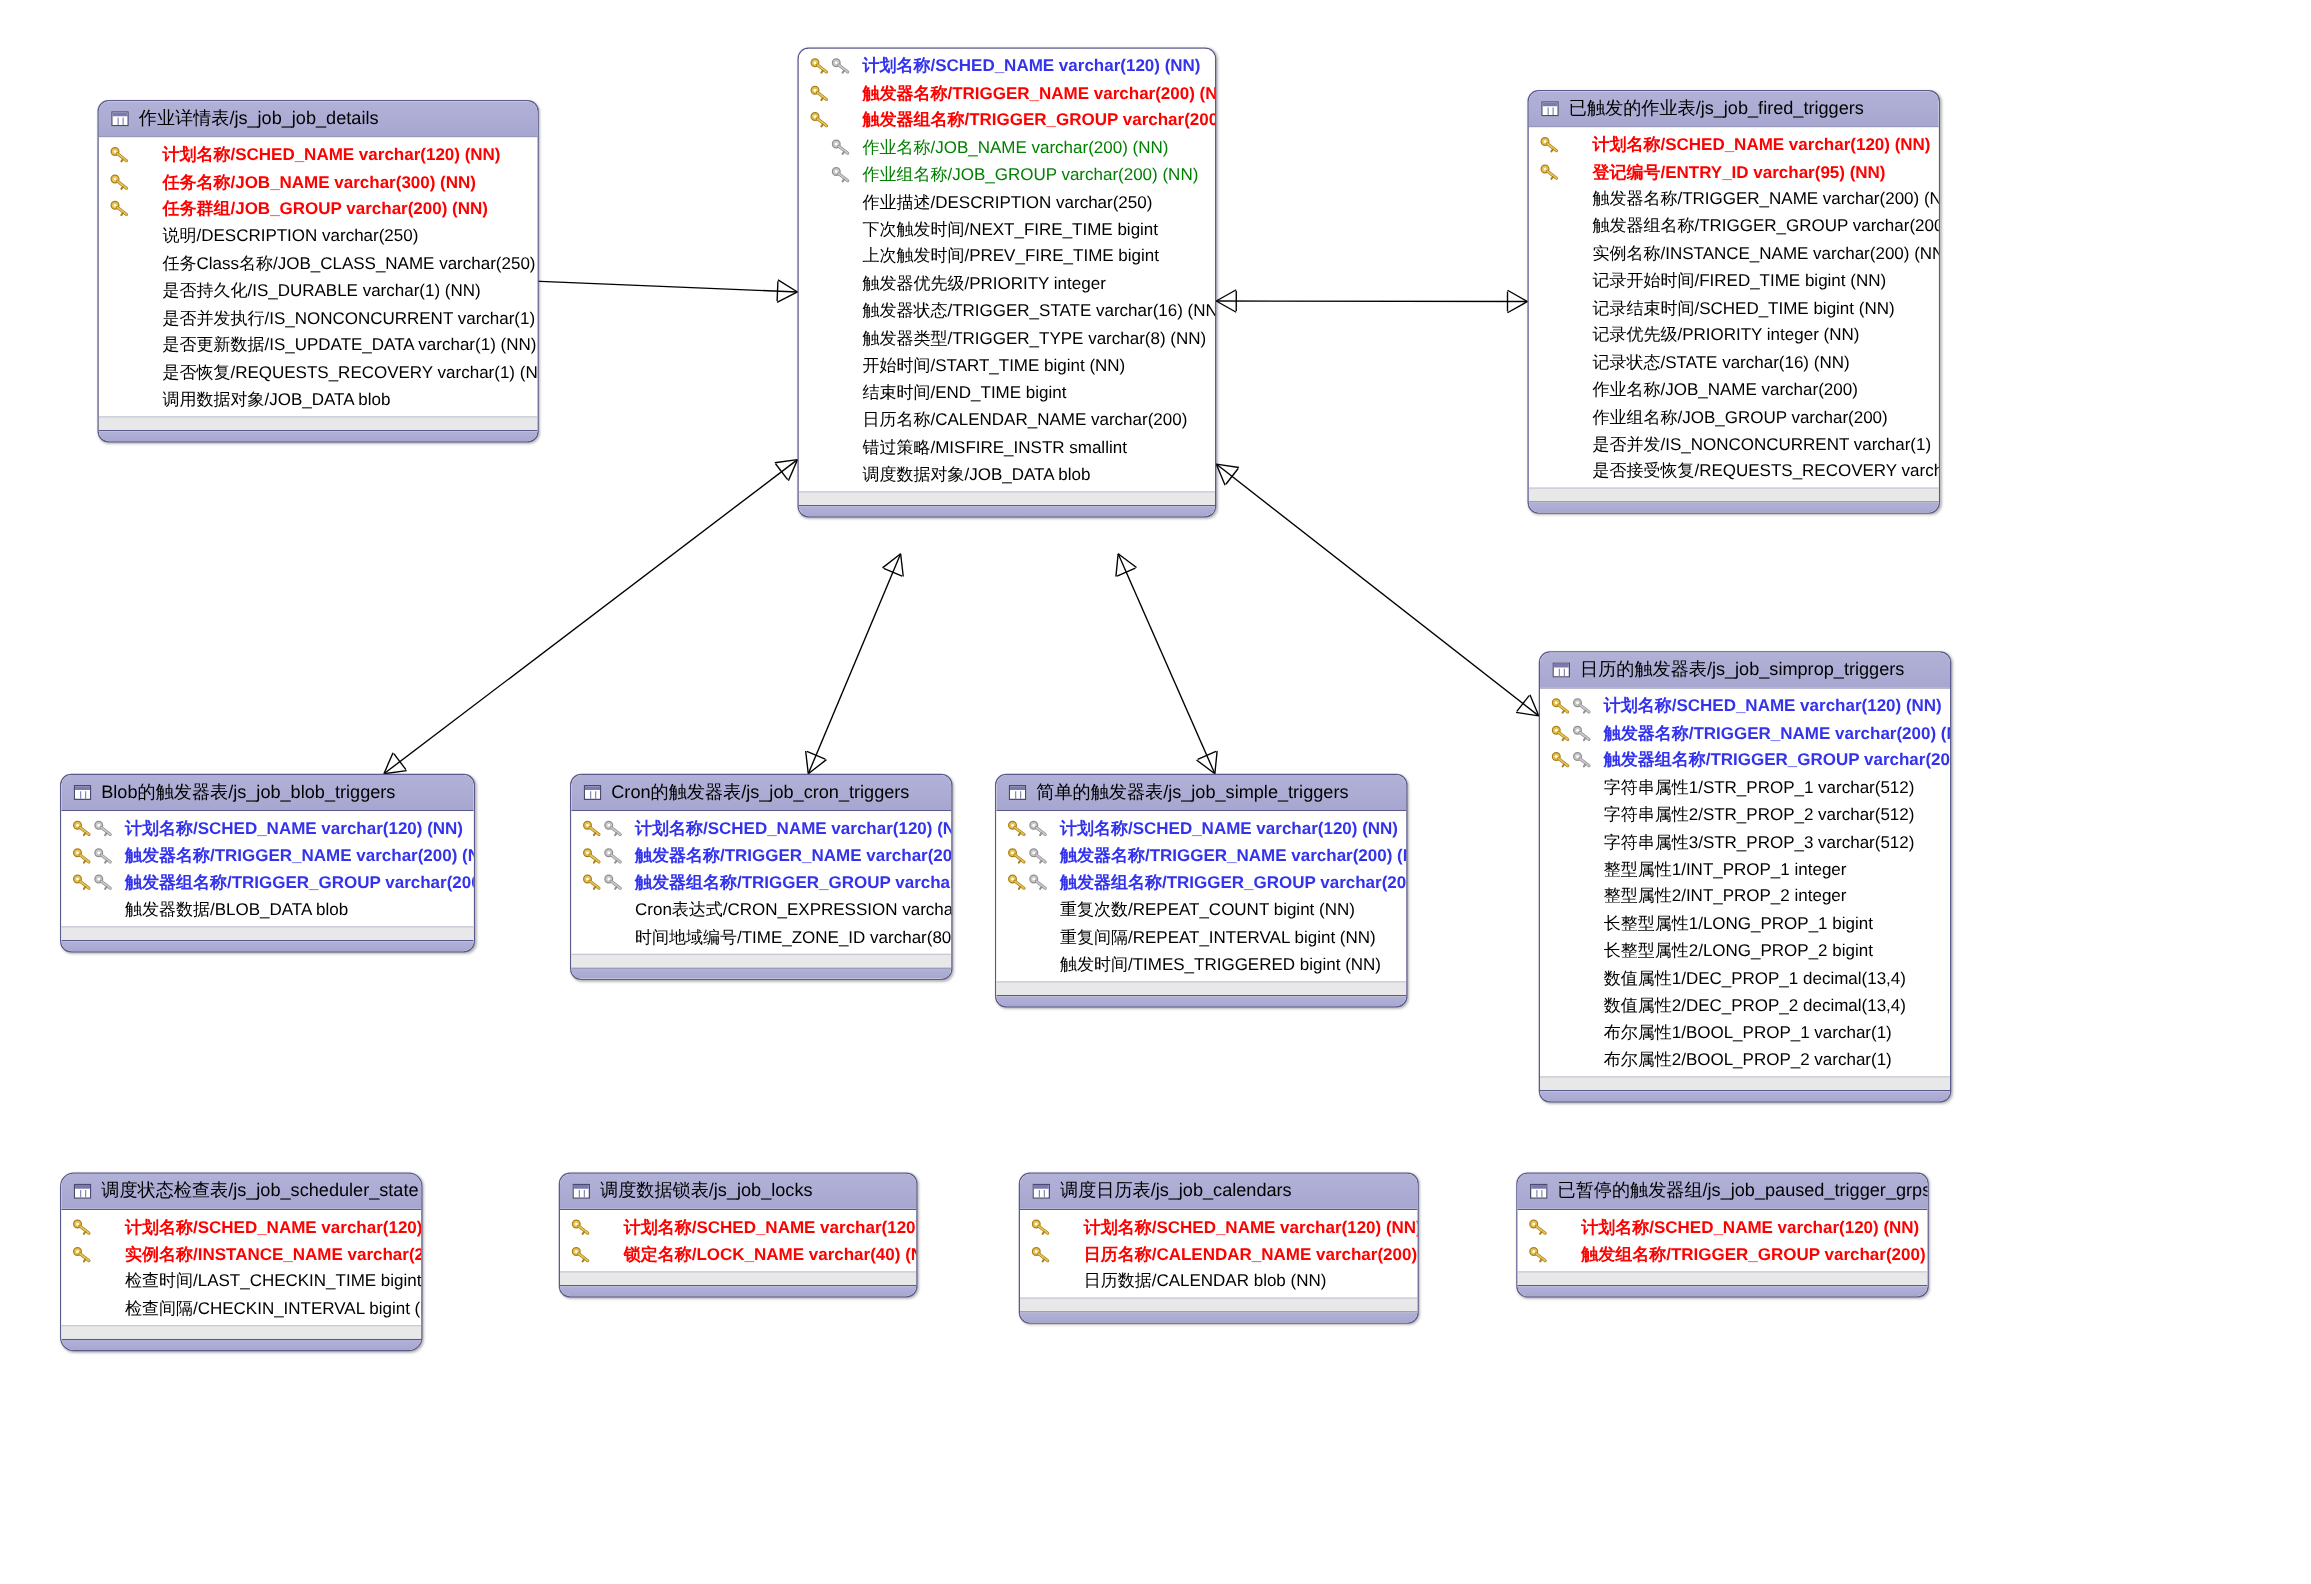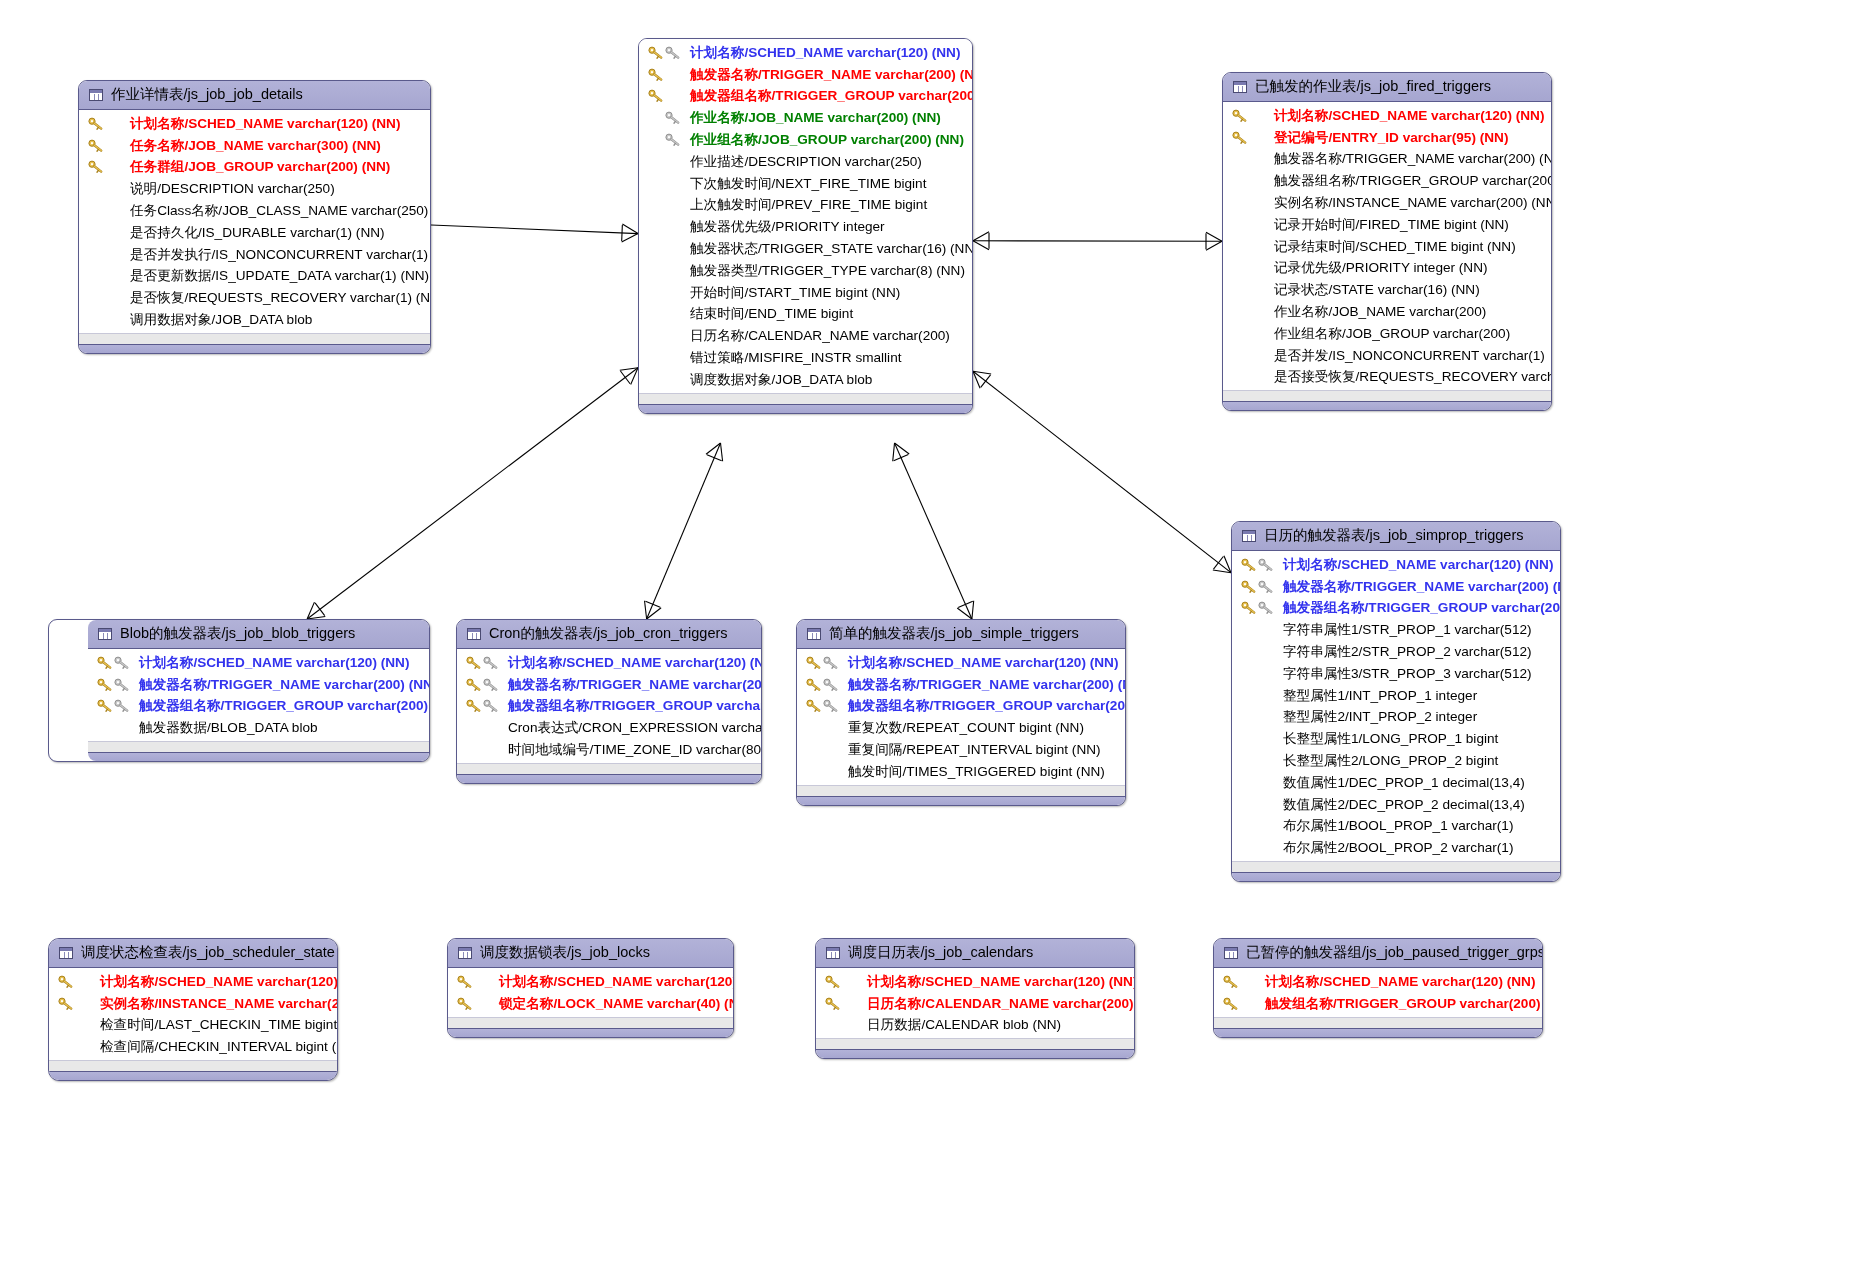--- a/index.html
+++ b/index.html
@@ -101,21 +101,21 @@
   }
   .key {
     width: 16px; height: 14px;
     display: inline-block;
     flex: 0 0 auto;
   }
   .key.blank { visibility: hidden; }
   .attr-text { display: inline-block; }
   .c-red   { color: #ff0000; font-weight: bold; }
   .c-blue  { color: #3333ee; font-weight: bold; }
-  .c-green { color: #008000; font-weight: bold; }
+  .c-green { color: #008000; font-weight: normal; }
   .c-black { color: #000000; font-weight: normal; }
 </style>
 </head>
 <body>
 
 <div id="canvas">
   <svg id="edges" viewBox="0 0 1849 1267" xmlns="http://www.w3.org/2000/svg">
       <g>
         <line x1="413" y1="224.2895430579965" x2="638" y2="233.58216168717047" stroke="#000" stroke-width="1.1"></line>
         <g>
@@ -651,21 +651,21 @@
           <div class="attr">
             <span class="keycell">
               <span class="key blank"></span>
             </span>
             <span class="attr-text c-black">布尔属性2/BOOL_PROP_2 varchar(1)</span>
           </div>
         </div>
         <div class="entity-footer"></div>
         <div class="entity-foot-bar"></div>
       </div>
-      <div class="entity" style="left: 48px; top: 619px; width: 382px; padding-left: 39px;">
+      <div class="entity" style="left: 48px; top: 619px; width: 332px;">
         <div class="entity-header">
           <span class="table-icon"></span>
           <span>Blob的触发器表/js_job_blob_triggers</span>
         </div>
         <div class="entity-body">
           <div class="attr">
             <span class="keycell">
               <span class="key"><svg viewBox="0 0 16 14" width="16" height="14">
                   <circle cx="4" cy="4.2" r="3.1" fill="#e8c252" stroke="#a8801a" stroke-width="1"></circle>
                   <circle cx="4" cy="4.2" r="1.1" fill="#ffffff"></circle>

